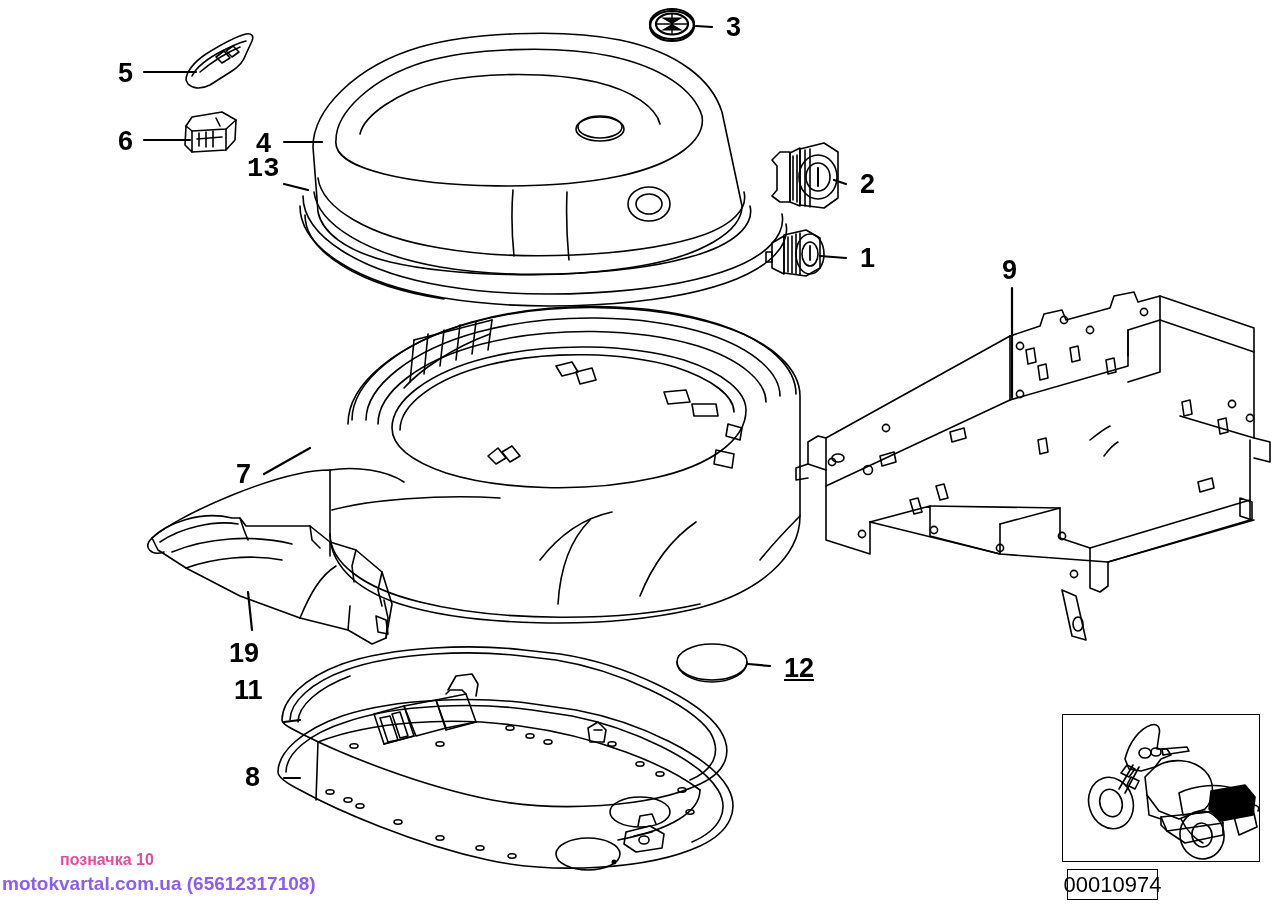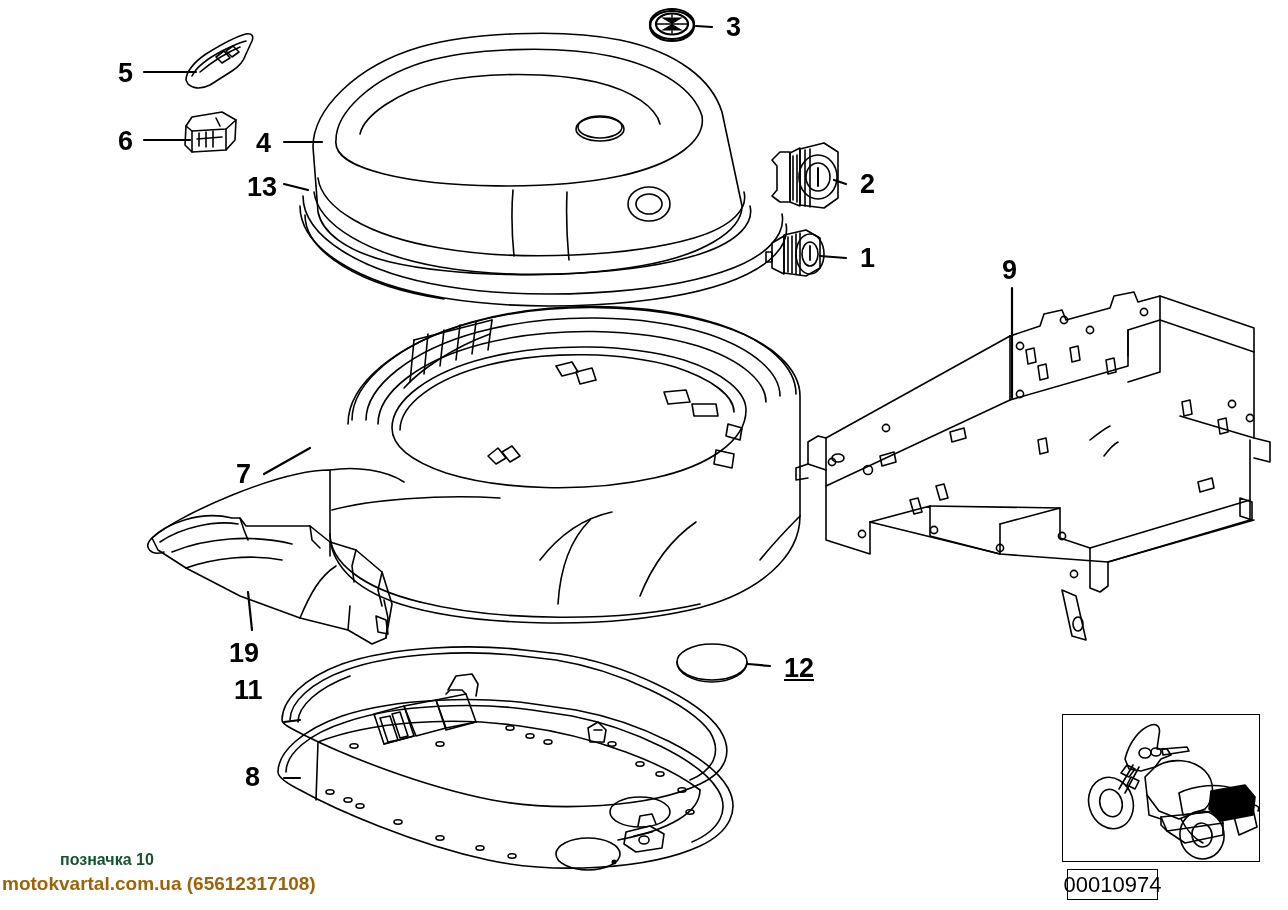--- a/index.html
+++ b/index.html
@@ -3,23 +3,23 @@
 <meta charset="utf-8">
 <style>
   html,body{margin:0;padding:0;background:#ffffff;}
   body{width:1288px;height:910px;position:relative;overflow:hidden;
        font-family:"Liberation Sans", sans-serif;}
   #stage{position:absolute;left:0;top:0;width:1288px;height:910px;}
   svg.layer{position:absolute;left:0;top:0;width:1288px;height:910px;}
   .lbl{position:absolute;font-family:"Liberation Sans", sans-serif;
        font-weight:bold;font-size:27px;color:#000;line-height:1;white-space:nowrap;}
   .wm-blue{position:absolute;left:60px;top:851px;font-size:16px;font-weight:bold;
-           color:#14532d;font-family:"Liberation Sans", sans-serif;white-space:nowrap;}
+           color:#ec4899;font-family:"Liberation Sans", sans-serif;white-space:nowrap;}
   .wm-gray{position:absolute;left:2px;top:873px;font-size:19px;font-weight:bold;
-           color:#a16207;font-family:"Liberation Sans", sans-serif;white-space:nowrap;}
+           color:#8b5cf6;font-family:"Liberation Sans", sans-serif;white-space:nowrap;}
   .inset-box{position:absolute;left:1062px;top:714px;width:198px;height:148px;
              border:1.5px solid #000;background:#fff;box-sizing:border-box;}
   .inset-num{position:absolute;left:1067px;top:869px;width:91px;height:31px;
              border:1.5px solid #000;background:#fff;box-sizing:border-box;
              font-family:"Liberation Sans", sans-serif;font-size:22px;
              letter-spacing:0px;color:#000;display:flex;align-items:center;
              justify-content:center;}
   .inset-svg{position:absolute;left:0;top:0;width:198px;height:148px;}
 </style>
 </head>
@@ -350,21 +350,21 @@
       <line x1="252" y1="630" x2="248" y2="592"></line>
       <line x1="284" y1="722" x2="300" y2="720"></line>
       <line x1="284" y1="778" x2="300" y2="778"></line>
       <line x1="770" y1="666" x2="748" y2="664"></line>
     </g>
   </svg>
 
   <div class="lbl" style="left:118px;top:60px;">5</div>
   <div class="lbl" style="left:118px;top:128px;">6</div>
   <div class="lbl" style="left:256px;top:130px;">4</div>
-  <div class="lbl" style="left:247px;top:174px;">13</div>
+  <div class="lbl" style="left:247px;top:156px;font-family:Liberation Mono, monospace;">13</div>
   <div class="lbl" style="left:726px;top:14px;">3</div>
   <div class="lbl" style="left:860px;top:171px;">2</div>
   <div class="lbl" style="left:860px;top:245px;">1</div>
   <div class="lbl" style="left:1002px;top:257px;">9</div>
   <div class="lbl" style="left:236px;top:461px;">7</div>
   <div class="lbl" style="left:229px;top:640px;">19</div>
   <div class="lbl" style="left:234px;top:677px;">11</div>
   <div class="lbl" style="left:245px;top:764px;">8</div>
   <div class="lbl" style="left:784px;top:655px;text-decoration:underline;">12</div>
 

